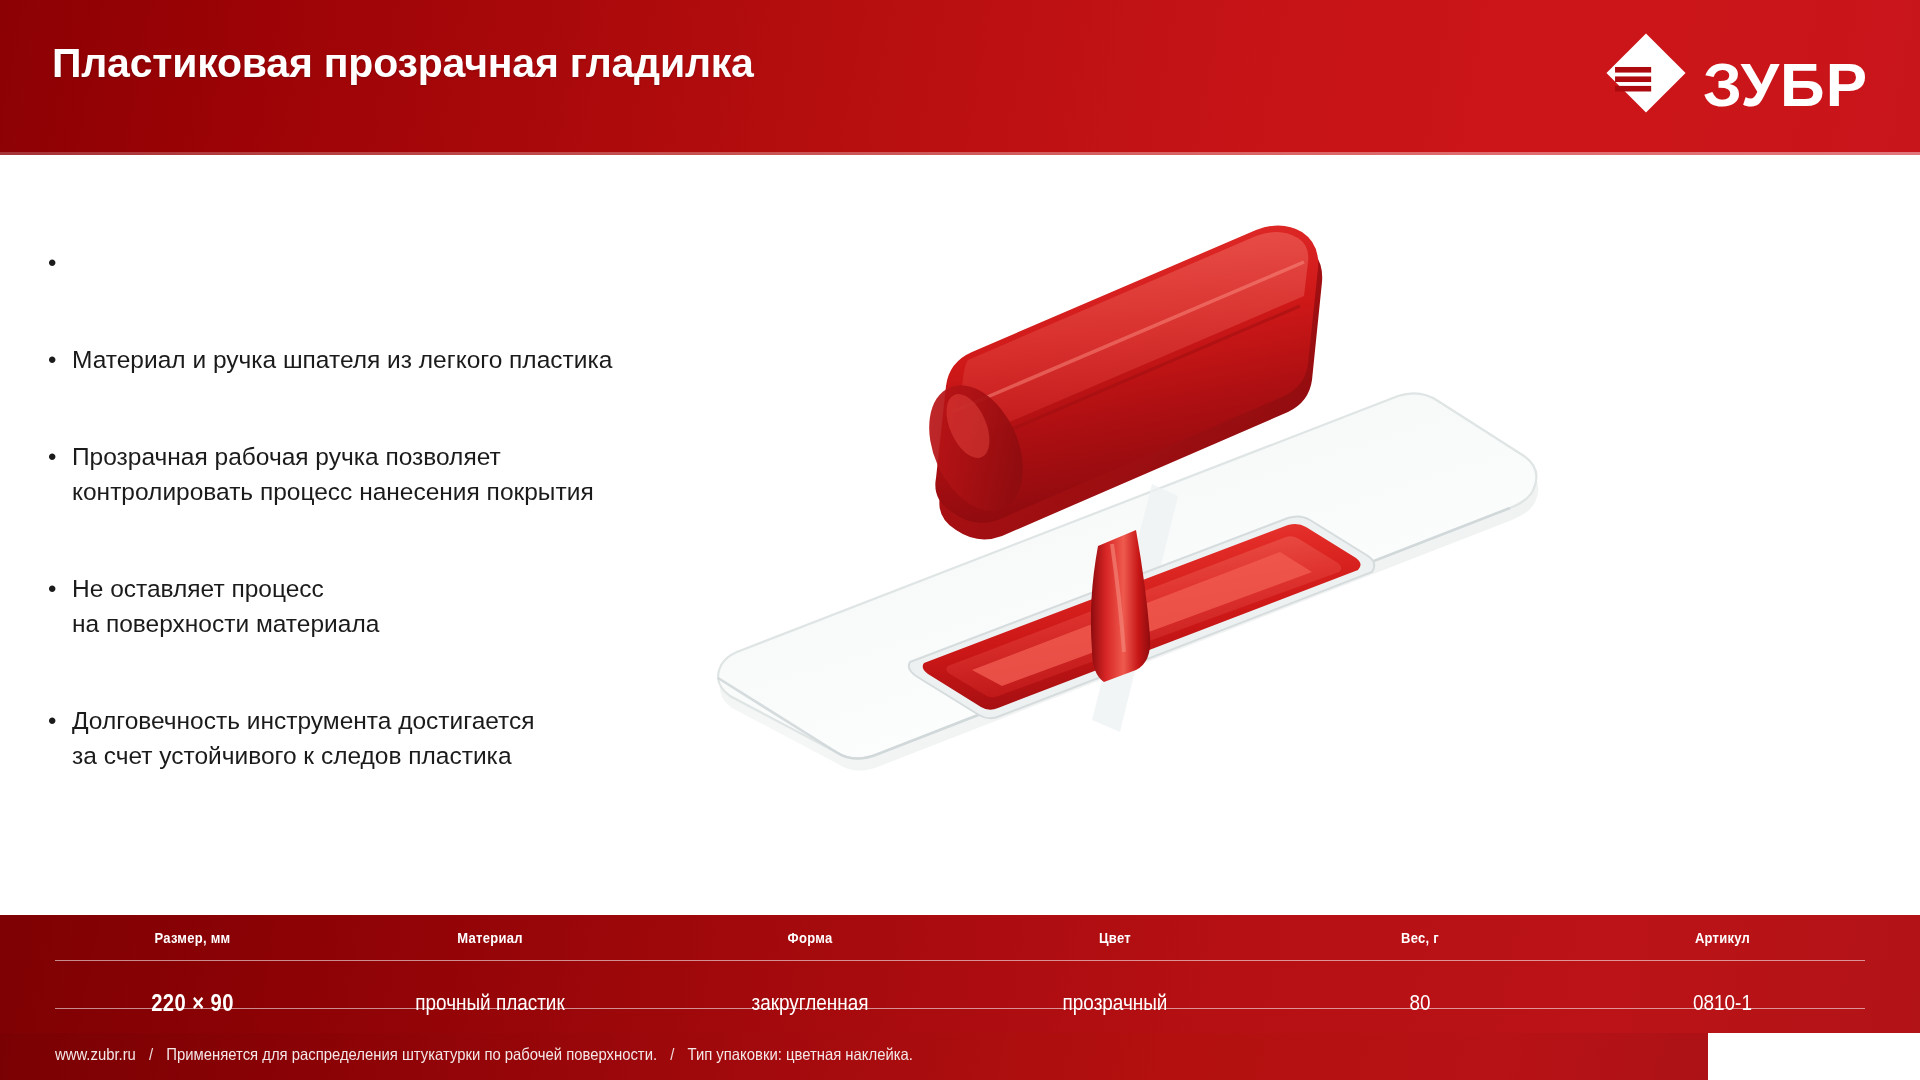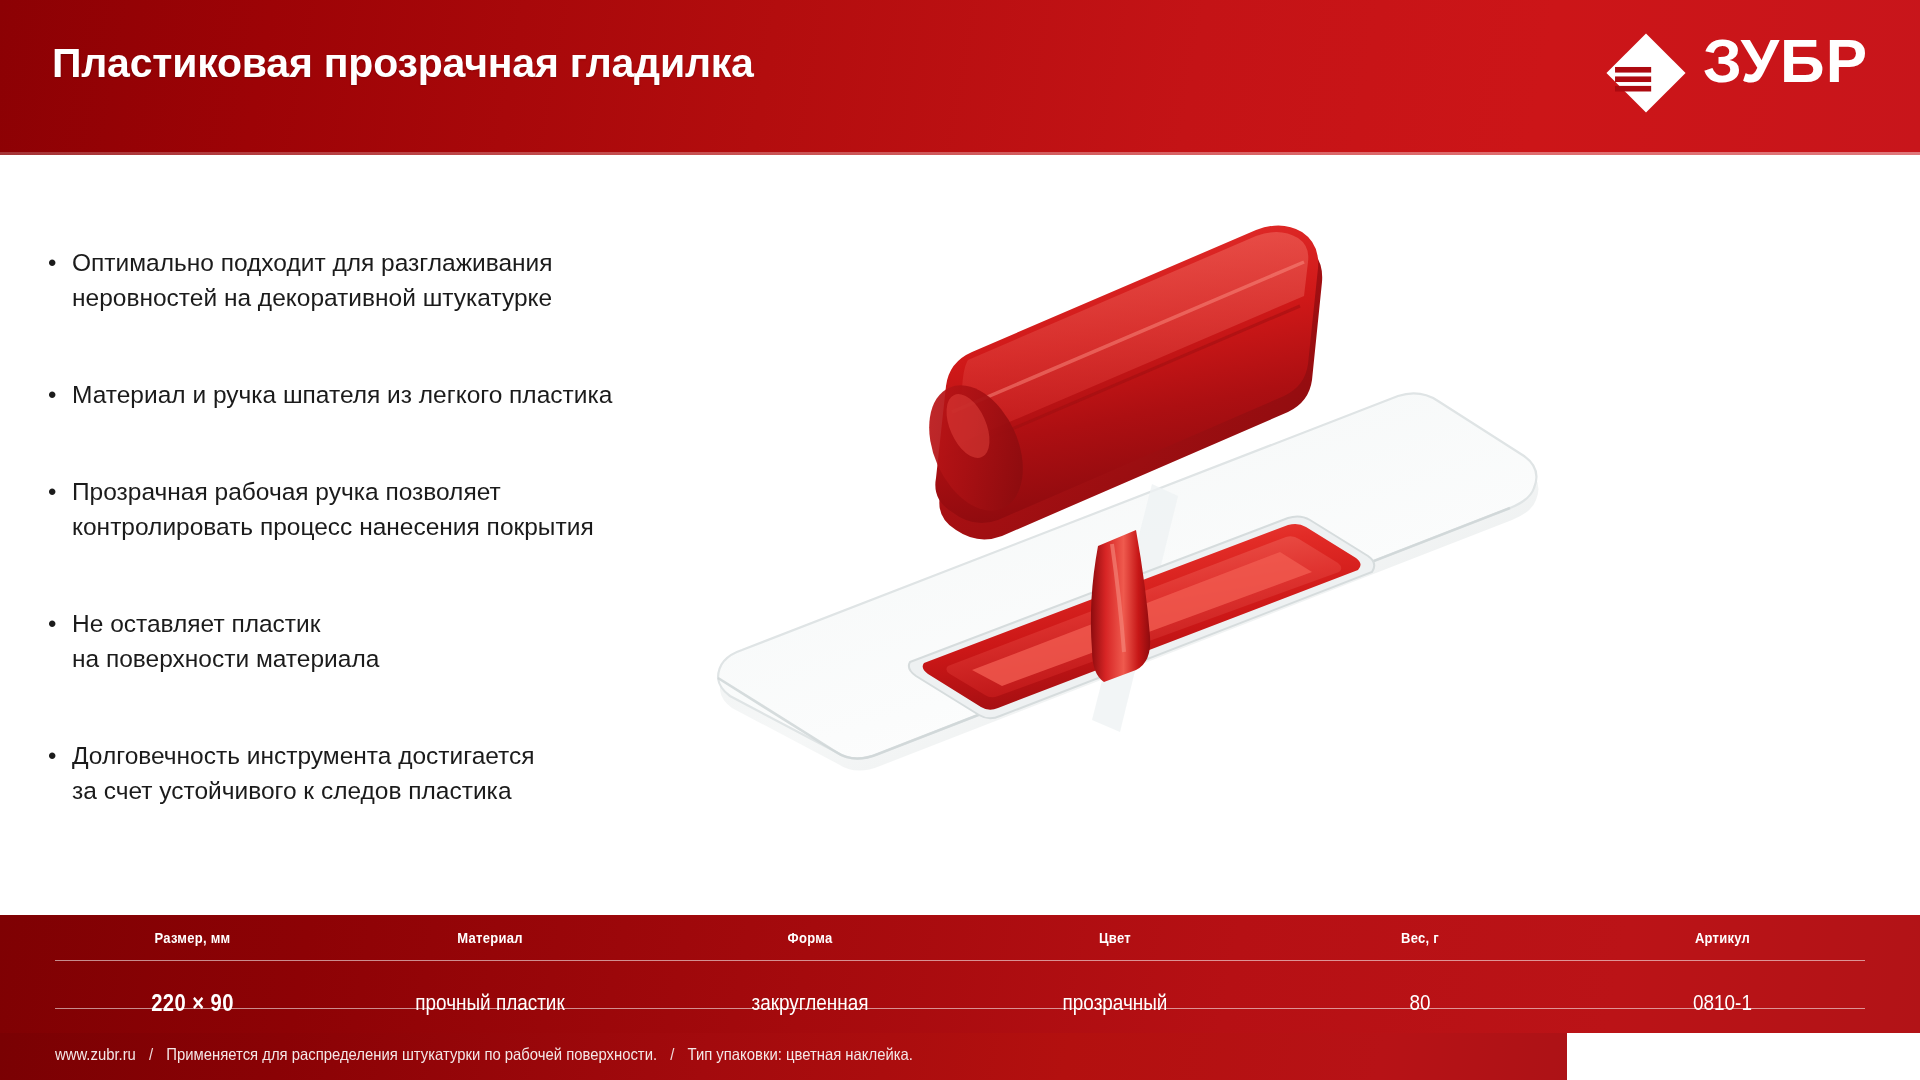--- a/index.html
+++ b/index.html
@@ -26,21 +26,21 @@
     position:absolute; left:52px; top:40px;
     font-size:41px; font-weight:bold; color:#ffffff;
     letter-spacing:-0.2px; white-space:nowrap;
     text-shadow:0 1px 2px rgba(0,0,0,.18);
     text-align:center;
   }
 
   
   .logo{
     position:absolute; right:52px; top:30px;
-    height:86px; display:flex; align-items:flex-start; gap:14px;
+    height:86px; display:flex; align-items:flex-end; gap:14px;
   }
   .logo-mark{ width:86px; height:86px; display:block; }
   .logo-word{
     font-size:62px; font-weight:bold; color:#fff; line-height:1;
     letter-spacing:1px; font-family:"Liberation Sans", sans-serif;
   }
 
   
   .features{
     position:absolute; left:46px; top:245px; width:660px;
@@ -99,21 +99,21 @@
   
   .c1{ flex:0 0 275px; }
   .c2{ flex:0 0 320px; }
   .c3{ flex:0 0 320px; }
   .c4{ flex:0 0 290px; }
   .c5{ flex:0 0 320px; }
   .c6{ flex:0 0 285px; }
 
   
   .footer{
-    position:absolute; left:0; top:1033px; width:1567px; height:47px;
+    position:absolute; left:0; top:1033px; width:1708px; height:47px;
     background:linear-gradient(100deg,#7a0103 0%,#8a0205 18%,#a30a0d 45%,#b3100f 68%,#b71216 88%,#ad1216 100%);
   }
   .footer-text{
     position:absolute; left:55px; top:12px;
     font-size:16.5px; color:#f4e7e7; white-space:nowrap;
     transform:scaleX(.9); transform-origin:left center;
     font-family:"Liberation Sans", sans-serif;
   }
   .footer-text .sep{ padding:0 10px; color:#f0dede; }
 </style>
@@ -134,35 +134,33 @@
         <path d="M56 43 L70 50 L56 57 Z" fill="#ad0a10" opacity="0"></path>
       </svg>
     </span>
     <span class="logo-word">ЗУБР</span>
   </div>
 </div>
 
 <div class="features">
   <div class="feature">
     <span class="bullet">•</span>
-    <span class="feature-text">Оптимально подходит для разглаживания
-неровностей на декоративной штукатурке</span>
   </div>
   <div class="feature">
     <span class="bullet">•</span>
     <span class="feature-text">Материал и ручка шпателя из легкого пластика</span>
   </div>
   <div class="feature">
     <span class="bullet">•</span>
     <span class="feature-text">Прозрачная рабочая ручка позволяет
 контролировать процесс нанесения покрытия</span>
   </div>
   <div class="feature">
     <span class="bullet">•</span>
-    <span class="feature-text">Не оставляет пластик
+    <span class="feature-text">Не оставляет процесс
 на поверхности материала</span>
   </div>
   <div class="feature">
     <span class="bullet">•</span>
     <span class="feature-text">Долговечность инструмента достигается
 за счет устойчивого к следов пластика</span>
   </div>
 </div>
 
 <div class="product">

